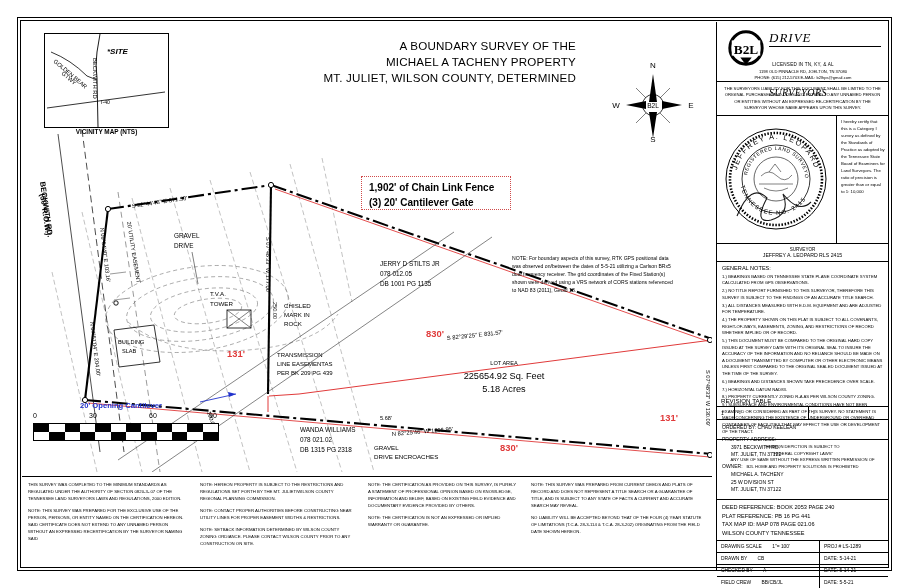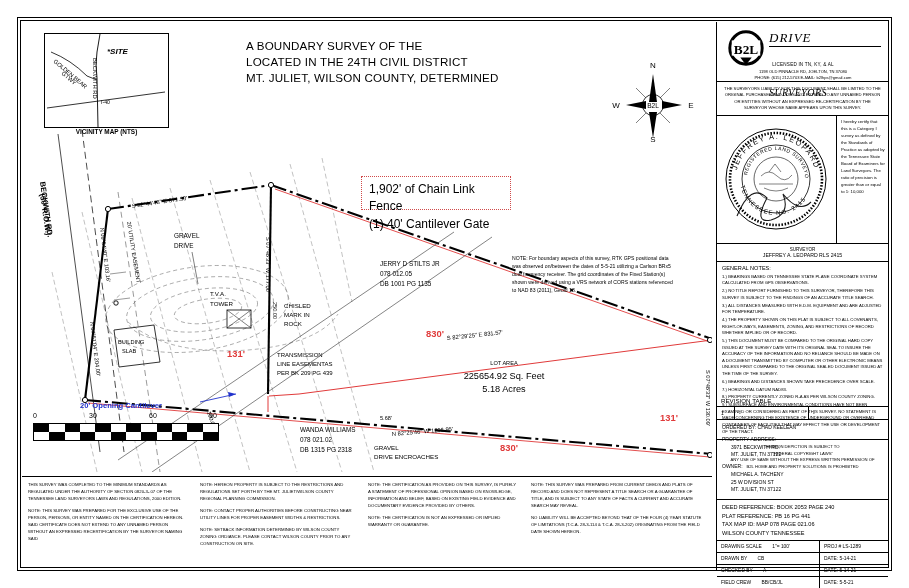--- a/index.html
+++ b/index.html
@@ -39,21 +39,21 @@
   #map-area {
     position:absolute; left:22px; top:22px; width:690px; height:450px;
     overflow:hidden;
   }
   svg { display:block; }
   .svgtext { font-family:"Liberation Sans", sans-serif; fill:#000; }
 
   
   #title-block {
     position:absolute; left:246px; top:38px; width:330px;
-    text-align:left; line-height:1.38;
+    text-align:right; line-height:1.38;
   }
   #title-block .tl {
     font-size:11.6px; letter-spacing:0.2px; color:#000;
   }
 
   
   #vicinity {
     position:absolute; left:44px; top:33px; width:125px; height:95px;
     border:1px solid #000; background:#fff;
   }
@@ -61,21 +61,21 @@
     position:absolute; left:44px; top:128px; width:125px;
     text-align:center; font-size:6.4px; font-weight:bold;
   }
 
   
   #fence-callout {
     position:absolute; left:361px; top:176px; width:150px; height:34px;
     border:1.3px dotted #d04a4a; background:#fff;
     padding:4px 0 0 7px;
   }
-  #fence-callout div { font-size:12px; color:#000; line-height:1.45; }
+  #fence-callout div { font-size:10px; color:#000; line-height:1.45;font-weight:bold; }
 
   
   #right-col {
     position:absolute; left:716px; top:22px; width:172px; height:450px;
     border-left:1px solid #000;
   }
   .rc-box { border-bottom:1px solid #000; }
 
   #logo-box { height:60px; position:relative; }
   #logo-mark {
@@ -352,41 +352,41 @@
           <line x1="648" y1="66" x2="638" y2="76"></line>
           <line x1="614" y1="101" x2="624" y2="91"></line>
           <line x1="648" y1="101" x2="638" y2="91"></line>
         </g>
       </g>
     </svg>
   </div>
 
   <div id="title-block">
     <div class="tl">A BOUNDARY SURVEY OF THE</div>
-    <div class="tl">LOCATED IN THE 24TH CIVIL DISTRICT</div>
+    <div class="tl">MICHAEL A TACHENY  PROPERTY</div>
     <div class="tl">MT. JULIET, WILSON COUNTY, DETERMINED</div>
   </div>
 
   <div id="vicinity">
     <svg width="123" height="93" viewBox="0 0 123 93">
       <path d="M 55 0 L 52 18 Q 50 30 52 44 L 53 93" stroke="#000" stroke-width="0.9" fill="none"></path>
       <path d="M 6 18 Q 26 26 42 42 L 52 46" stroke="#000" stroke-width="0.8" fill="none"></path>
       <path d="M 2 74 L 120 58" stroke="#000" stroke-width="0.8" fill="none"></path>
       <text x="62" y="20" font-size="8" font-weight="bold" font-style="italic" font-family="Liberation Sans">*SITE</text>
       <text x="8" y="28" font-size="5.8" font-family="Liberation Sans" transform="rotate(40 8 28)">GOLDEN BEAR</text>
       <text x="16" y="40" font-size="5.8" font-family="Liberation Sans" transform="rotate(40 16 40)">GTWY</text>
       <text x="48" y="24" font-size="5.8" font-family="Liberation Sans" transform="rotate(90 48 24)">BECKWITH RD</text>
       <text x="56" y="70" font-size="5.2" font-family="Liberation Sans">I-40</text>
     </svg>
   </div>
   <div id="vicinity-cap">VICINITY MAP (NTS)</div>
 
   <div id="fence-callout">
     <div>1,902' of Chain Link Fence</div>
-    <div>(1) 40' Cantilever Gate</div>
+    <div>(3) 20' Cantilever Gate</div>
   </div>
 
   <div id="scalebar">
     <div id="sb-labels">
       <span style="left:0">0</span>
       <span style="left:56px">30</span>
       <span style="left:116px">60</span>
       <span style="left:176px">90</span>
     </div>
     <div id="sb-bars">

